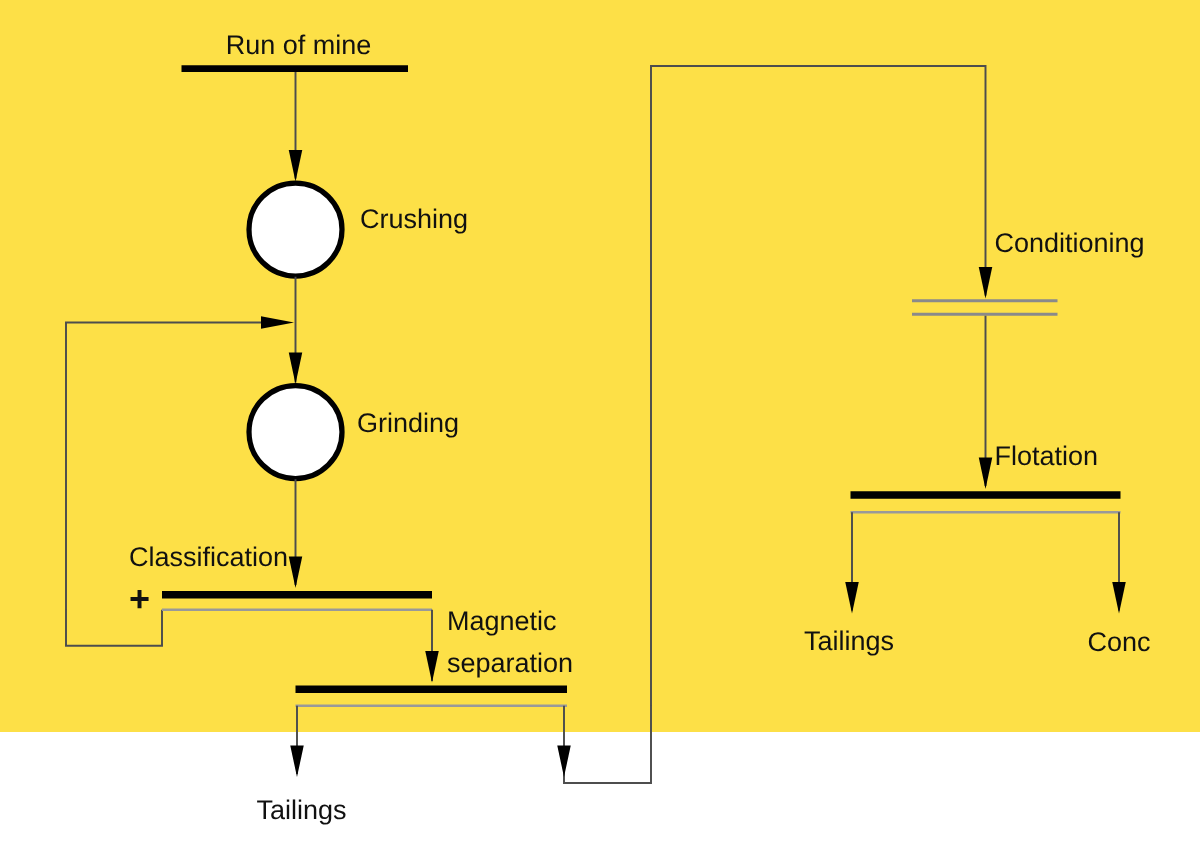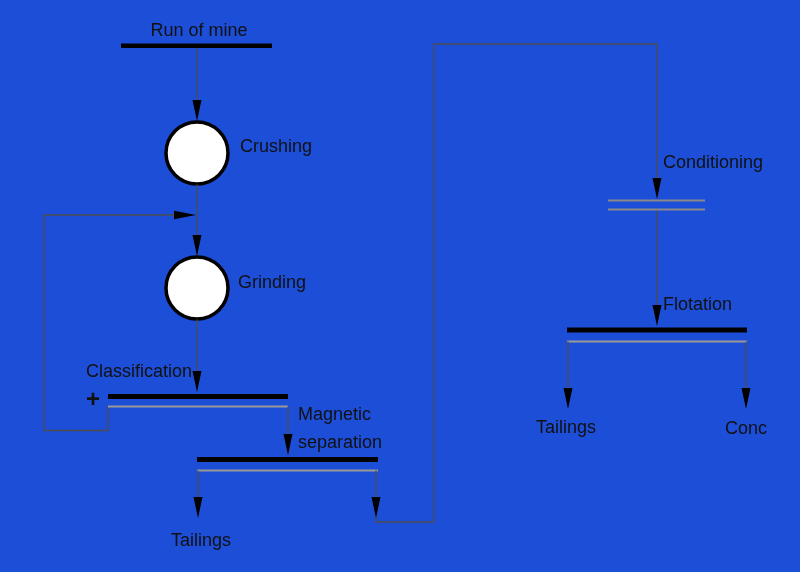--- a/index.html
+++ b/index.html
@@ -6,22 +6,22 @@
     margin: 0;
     padding: 0;
     background: #ffffff;
     width: 800px;
     height: 572px;
     overflow: hidden;
   }
   .canvas-wrap {
     position: relative;
     width: 800px;
-    height: 572px;
-    background: #1d4ed8;
+    height: 488px;
+    background: #fde047;
   }
   svg text {
     font-family: "Liberation Sans", "DejaVu Sans", sans-serif;
     font-size: 18px;
     fill: #111111;
   }
   svg text.plus-sign {
     font-size: 24px;
     font-weight: 600;
   }

